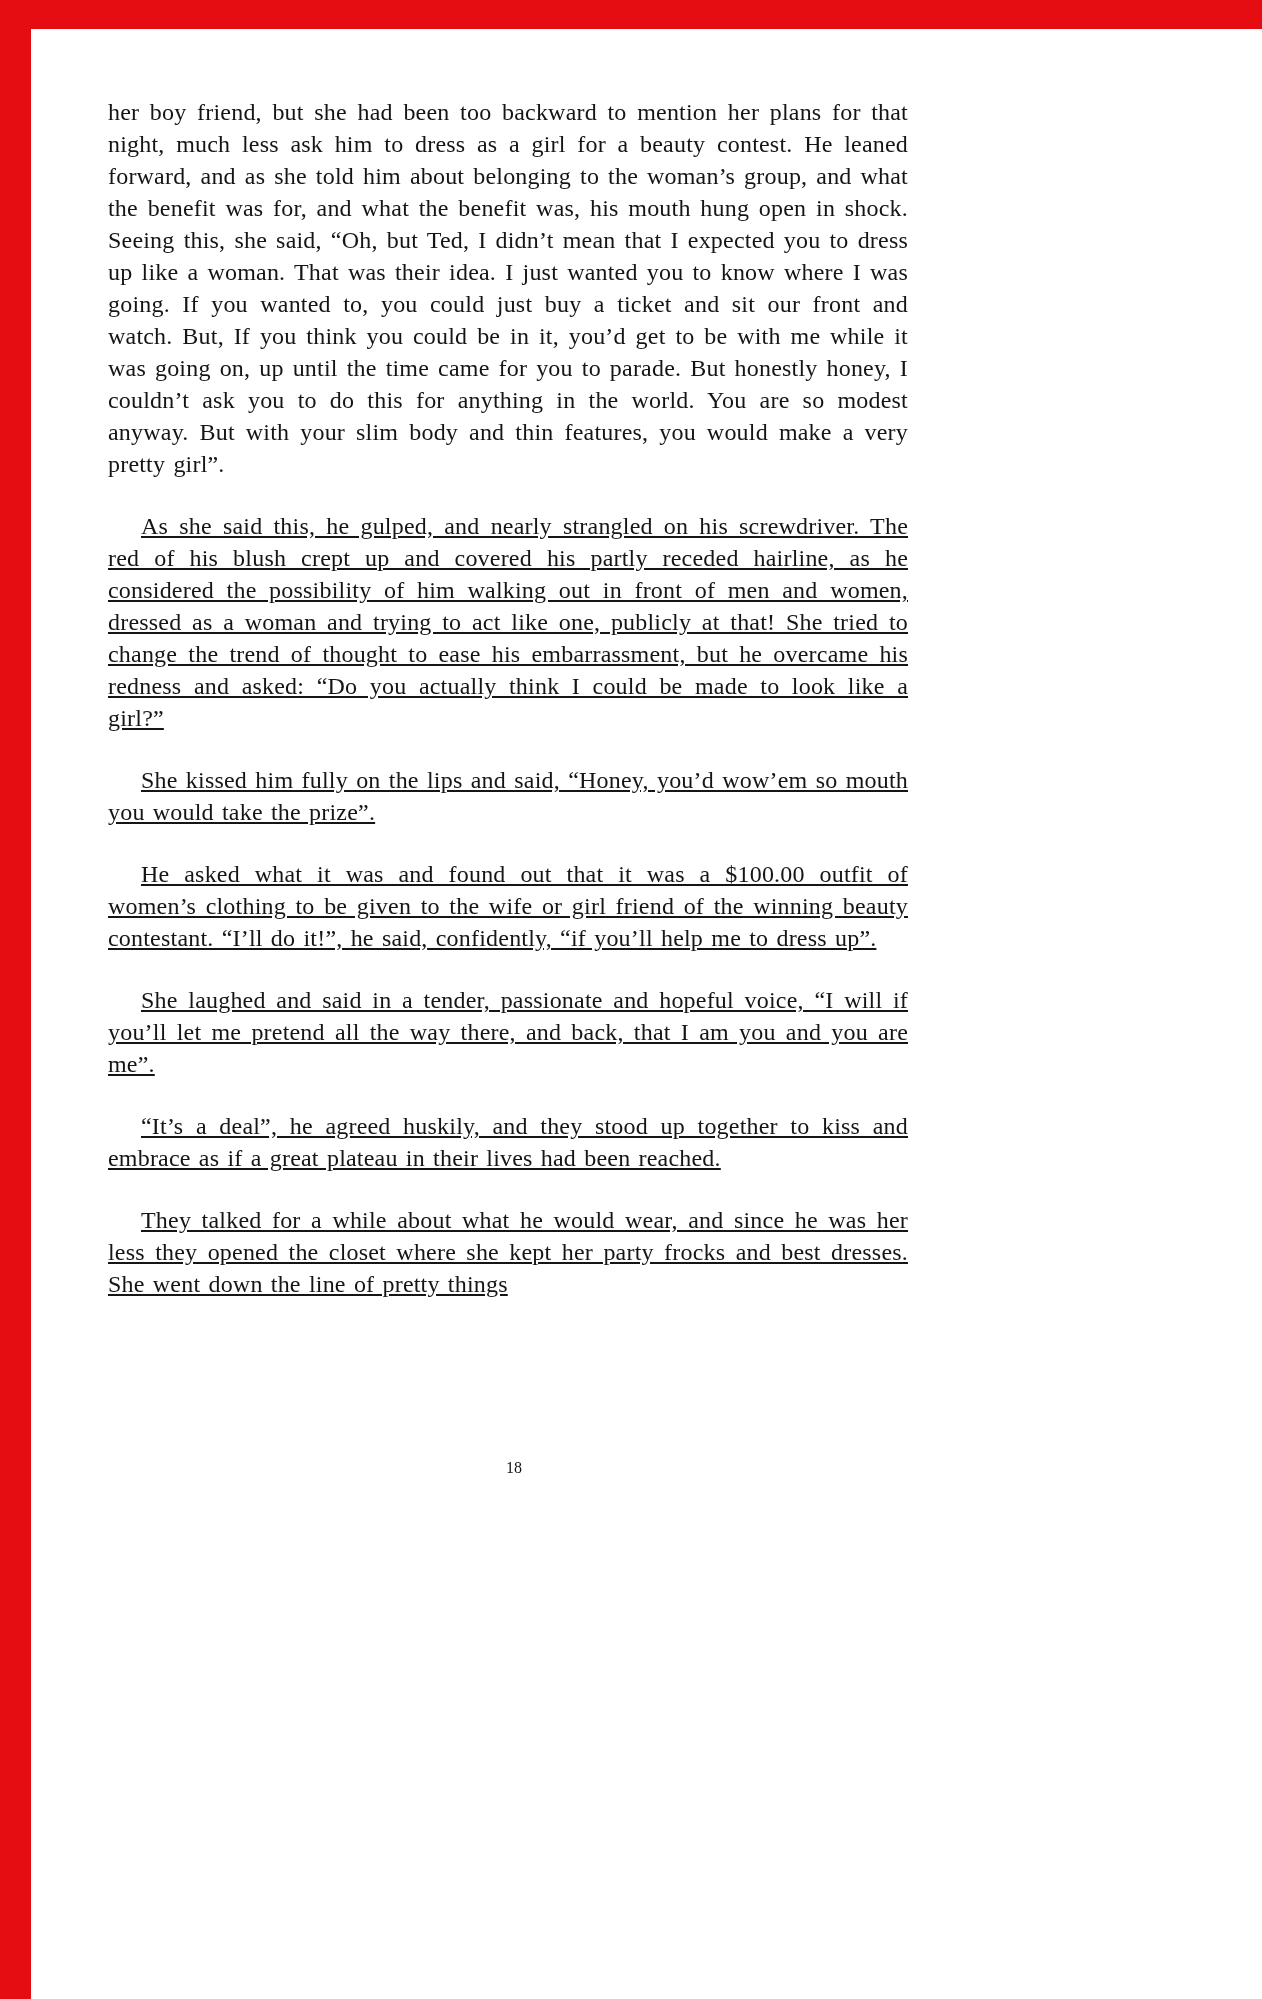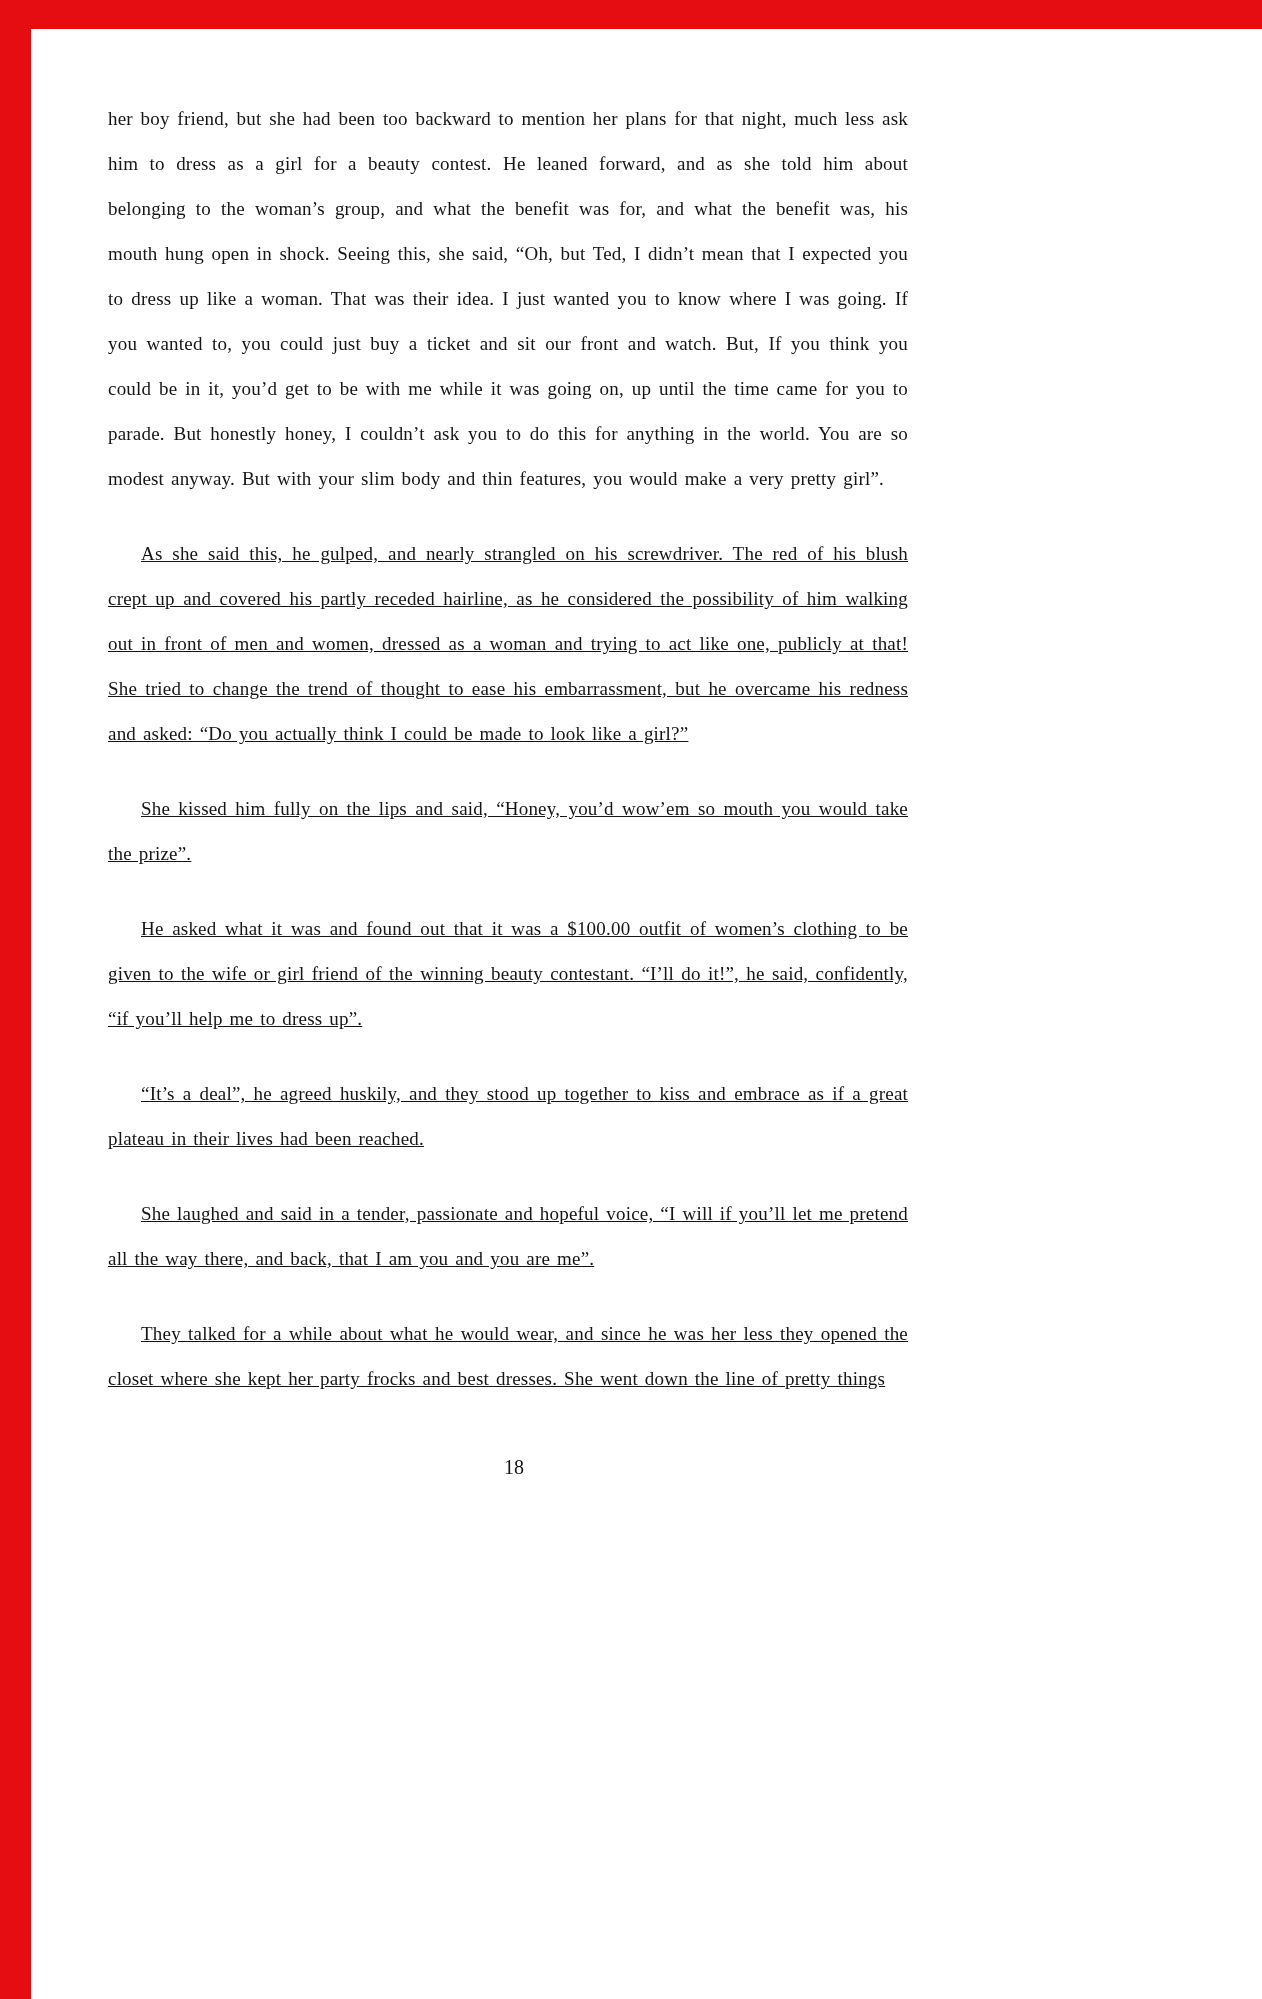--- a/index.html
+++ b/index.html
@@ -33,51 +33,51 @@
     background: #e60d12;
   }
   .text-block {
     position: absolute;
     left: 108px;
     top: 96px;
     width: 812px;
   }
   .para {
     margin: 0 12px 30px 0;
-    font-size: 19px;
-    line-height: 45px;
+    font-size: 24px;
+    line-height: 32px;
     text-align: justify;
     word-spacing: 2px;
     letter-spacing: 0.2px;
   }
   .para.indent {
     text-indent: 33px;
     text-decoration: underline;
   }
   .page-number {
     position: absolute;
     left: 108px;
     top: 1452px;
     width: 812px;
     text-align: center;
-    font-size: 20px;
+    font-size: 16px;
     line-height: 31px;
   }
 </style>
 </head>
 <body>
 
 <div class="page">
   <div class="edge-top"></div>
   <div class="edge-left"></div>
 
   <div class="text-block">
     <p class="para">her boy friend, but she had been too backward to mention her plans for that night, much less ask him to dress as a girl for a beauty contest. He leaned forward, and as she told him about belonging to the woman’s group, and what the benefit was for, and what the benefit was, his mouth hung open in shock. Seeing this, she said, “Oh, but Ted, I didn’t mean that I expected you to dress up like a woman. That was their idea. I just wanted you to know where I was going. If you wanted to, you could just buy a ticket and sit our front and watch. But, If you think you could be in it, you’d get to be with me while it was going on, up until the time came for you to parade. But honestly honey, I couldn’t ask you to do this for anything in the world. You are so modest anyway. But with your slim body and thin features, you would make a very pretty girl”.</p>
     <p class="para indent">As she said this, he gulped, and nearly strangled on his screwdriver. The red of his blush crept up and covered his partly receded hairline, as he considered the possibility of him walking out in front of men and women, dressed as a woman and trying to act like one, publicly at that! She tried to change the trend of thought to ease his embarrassment, but he overcame his redness and asked: “Do you actually think I could be made to look like a girl?”</p>
     <p class="para indent">She kissed him fully on the lips and said, “Honey, you’d wow’em so mouth you would take the prize”.</p>
     <p class="para indent">He asked what it was and found out that it was a $100.00 outfit of women’s clothing to be given to the wife or girl friend of the winning beauty contestant. “I’ll do it!”, he said, confidently, “if you’ll help me to dress up”.</p>
+    <p class="para indent">She laughed and said in a tender, passionate and hopeful voice, “I will if you’ll let me pretend all the way there, and back, that I am you and you are me”.</p>
     <p class="para indent">“It’s a deal”, he agreed huskily, and they stood up together to kiss and embrace as if a great plateau in their lives had been reached.</p>
-    <p class="para indent">She laughed and said in a tender, passionate and hopeful voice, “I will if you’ll let me pretend all the way there, and back, that I am you and you are me”.</p>
     <p class="para indent">They talked for a while about what he would wear, and since he was her less they opened the closet where she kept her party frocks and best dresses. She went down the line of pretty things</p>
   </div>
 
   <div class="page-number">18</div>
 </div>
 
 </body></html>

